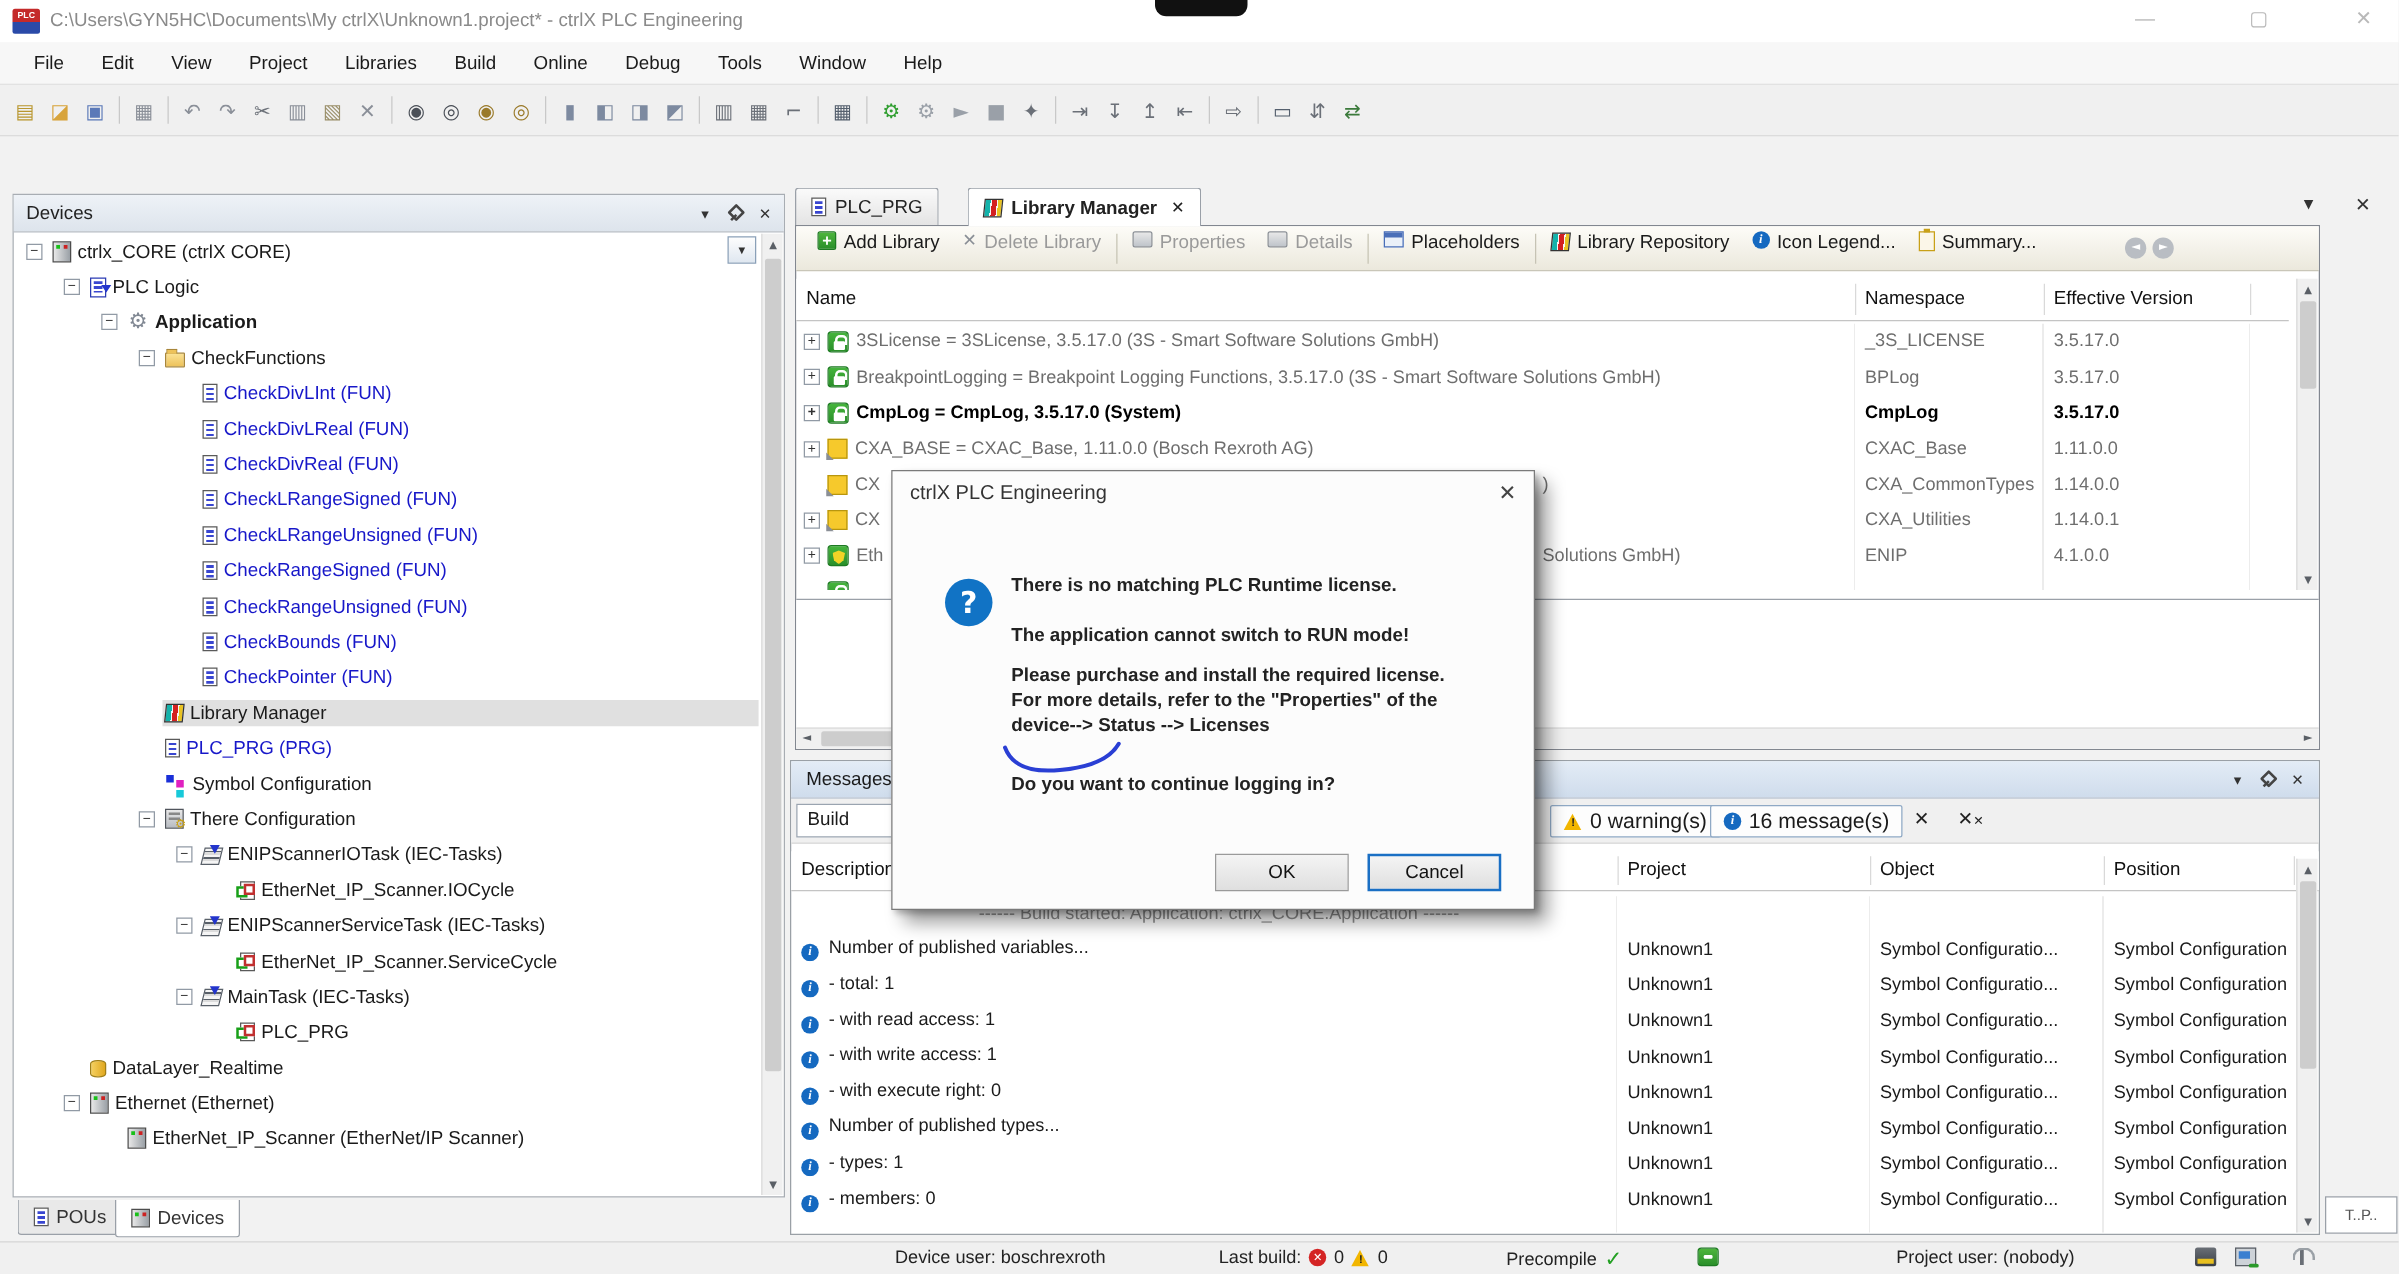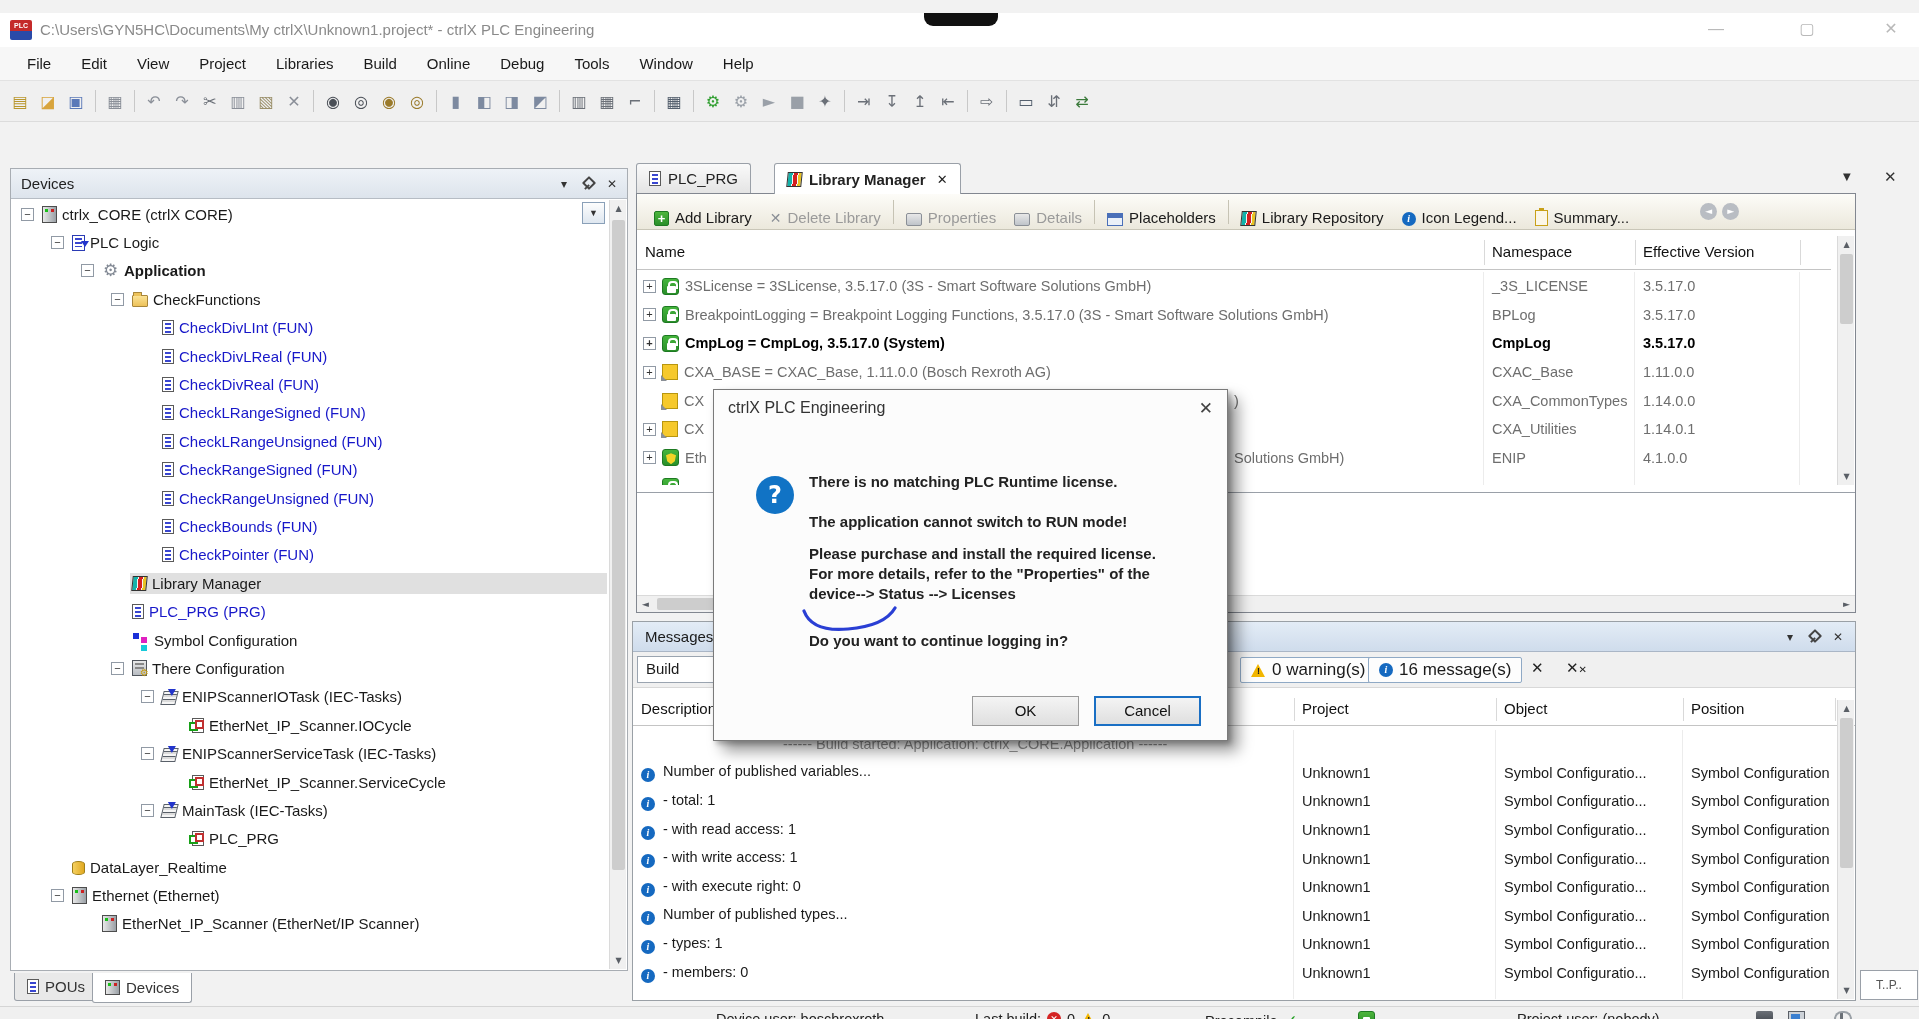--- a/index.html
+++ b/index.html
@@ -1,18 +1,18 @@
 <!DOCTYPE html>
 <html><head>
 <meta charset="utf-8">
 <style>
   * { margin:0; padding:0; box-sizing:border-box; }
   html,body { width:1919px; height:1019px; overflow:hidden; }
   body { font-family:"Liberation Sans","DejaVu Sans",sans-serif; background:#f2f2f2; position:relative; font-size:15px; color:#1a1a1a; }
-  #root { position:absolute; inset:0;margin-top:13px; }
+  #root { position:absolute; inset:0; }
 
   
   .titlebar { position:absolute; left:0; top:0; width:1919px; height:34px; background:#ffffff; }
   .app-logo { position:absolute; left:10px; top:7px; width:22px; height:20px; background:linear-gradient(#c42a2a 0 55%, #2a4aa8 55% 100%); border-radius:2px; color:#fff; font-size:7px; font-weight:bold; text-align:center; line-height:11px; }
   .title-text { position:absolute; left:40px; top:8px; color:#8a8a8a; font-size:15px; white-space:nowrap; }
   .notch { position:absolute; left:924px; top:0; width:74px; height:13px; background:#111; border-radius:0 0 9px 9px; }
   .winbtn { position:absolute; top:2px; width:46px; height:28px; color:#b9b9b9; font-size:16px; text-align:center; line-height:28px; cursor:default; }
 
   
   .menubar { position:absolute; left:0; top:34px; width:1919px; height:33px; background:#f7f7f7; display:flex; align-items:center; padding-left:12px; }
@@ -101,21 +101,21 @@
   .btab { position:absolute; display:flex; align-items:center; gap:6px; height:28px; padding:0 12px; font-size:15px; border:1px solid #9aa0a8; border-top:none; background:#e9e9e9; color:#333; border-radius:0 0 3px 3px; }
   .btab.active { background:#fff; height:30px; z-index:2; }
 
   
   .dtab { position:absolute; top:0; height:30px; display:flex; align-items:center; gap:7px; padding:0 12px; font-size:15px; border:1px solid #9aa0a8; border-bottom:none; border-radius:3px 3px 0 0; background:linear-gradient(#fafafa,#e4e4e4); color:#222; }
   .dtab.active { background:#fff; font-weight:bold; z-index:2; height:31px; }
   .dtab .closex { font-family:"DejaVu Sans",sans-serif; font-weight:bold; font-size:13px; margin-left:4px; }
 
   
   .lib-toolbar { position:absolute; left:0; top:0; right:0; height:36px; background:linear-gradient(#fdfcf8,#ebe8dc); border-bottom:1px solid #c9c6b8; display:flex; align-items:center; padding-left:8px; font-size:15px; }
-  .libtb-item { display:flex; align-items:flex-end; gap:6px; padding:0 9px; height:28px; white-space:nowrap; }
+  .libtb-item { display:flex; align-items:flex-start; gap:6px; padding:0 9px; height:28px; white-space:nowrap; }
   .libtb-item.disabled { color:#9a9a9a; }
   .libtb-sep { width:1px; height:24px; background:#c6c3b4; margin:0 3px; }
   .navcirc { width:17px; height:17px; border-radius:50%; background:#b9bdc3; color:#fff; font-size:9px; text-align:center; line-height:17px; font-family:"DejaVu Sans",sans-serif; margin-left:5px; }
   .lib-ic-x { color:#8a8f96; font-family:"DejaVu Sans",sans-serif; font-size:14px; font-weight:bold; }
   .lib-ic-card { width:16px; height:13px; background:linear-gradient(#e8e8e8,#bfc4ca); border:1px solid #8a8f96; border-radius:2px; }
   .lib-ic-win { width:16px; height:13px; background:#eaf0f8; border:1px solid #4a6fb8; }
   .lib-ic-win::before { content:""; position:absolute; left:0; right:0; top:0; height:4px; background:#4a6fb8; }
   .lib-ic-clip { width:13px; height:16px; background:#fbf6e8; border:1px solid #c8a018; }
   .lib-ic-clip::before { content:""; position:absolute; left:3px; top:-3px; width:5px; height:3px; background:#c8a018; }
 

